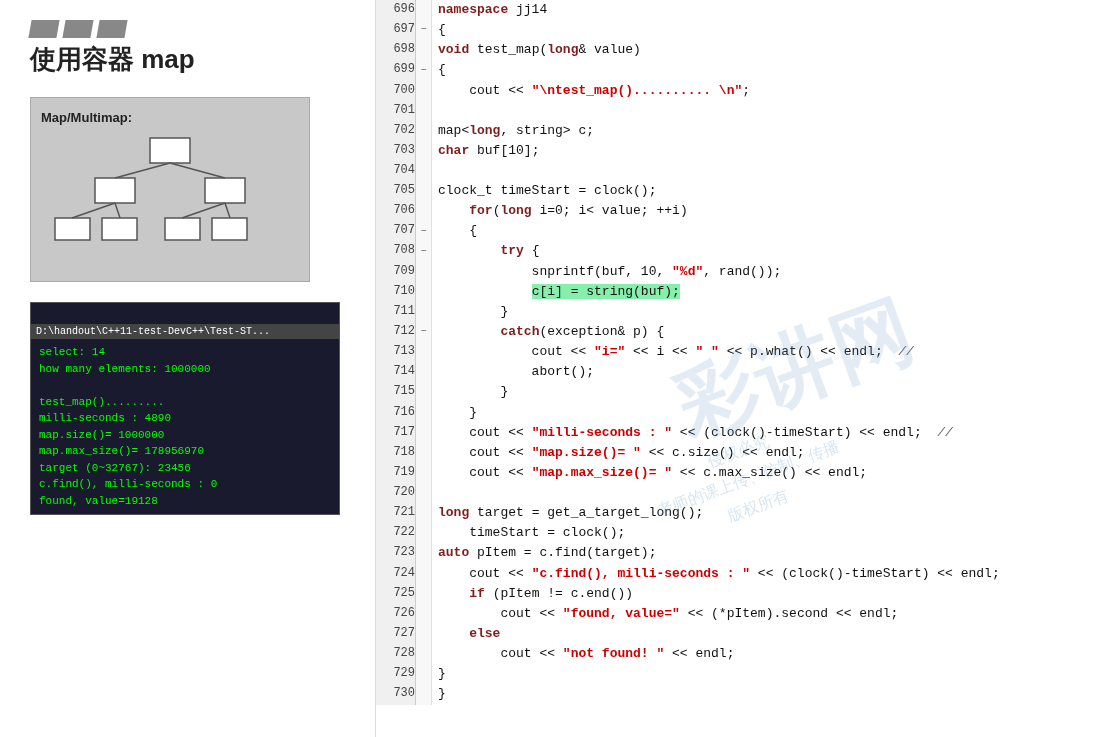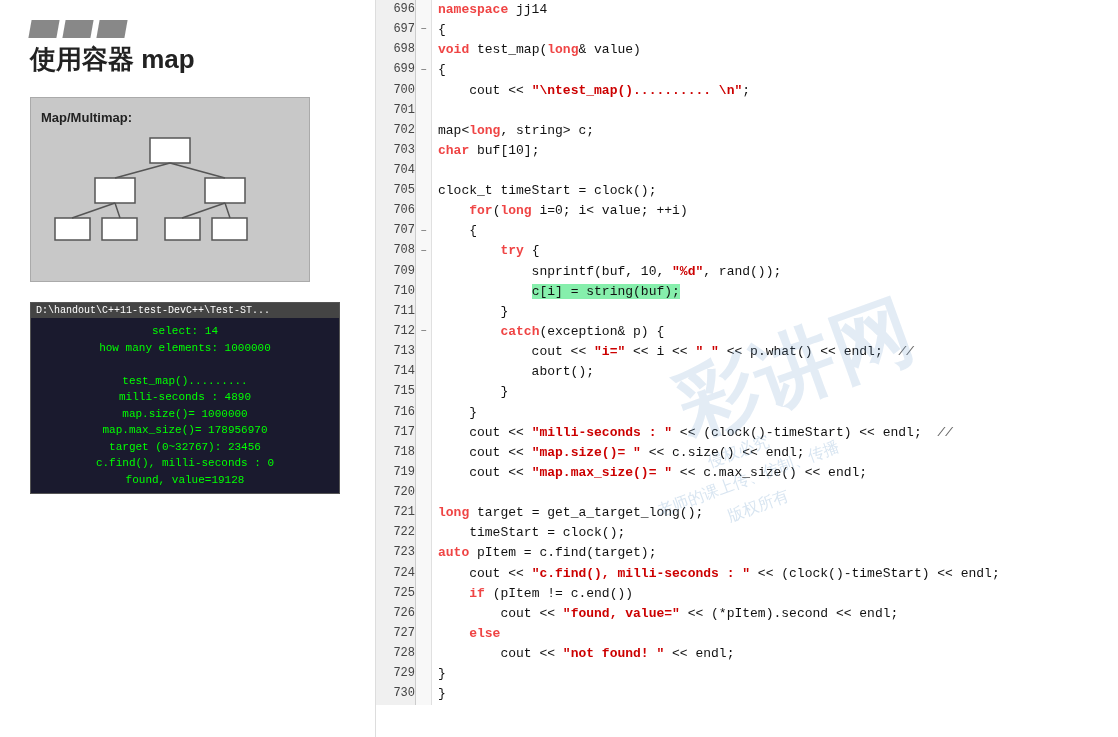--- a/index.html
+++ b/index.html
@@ -72,28 +72,28 @@
       border: 1px solid #555;
     }
     .terminal-title {
       background: #444;
       color: #fff;
       font-size: 10px;
       padding: 2px 5px;
       white-space: nowrap;
       overflow: hidden;
       text-overflow: ellipsis;
+      margin-top: 21px;
     }
     .terminal-body {
       padding: 5px 8px;
       line-height: 1.5;
     }
     .terminal-line {
       white-space: nowrap;
-      text-align: center;
     }
 
     
     .right-panel {
       flex: 1;
       background: #fff;
       overflow: hidden;
       display: flex;
       flex-direction: column;
       border-left: 1px solid #ddd;
@@ -140,21 +140,21 @@
     }
 
     .code-line {
       padding-left: 6px;
       color: #111;
       white-space: pre;
       flex: 1;
     }
 
     
-    .kw { color: #ef4444; font-weight: bold; }
+    .kw { color: #7f1d1d; font-weight: bold; }
     .str { color: #cc0000; font-weight: bold; }
     .comment { color: #666; font-style: italic; }
     .highlight-yellow { background: #86efac; margin-top: 9px; }
     .red-bold { color: #cc0000; font-weight: bold; }
 
     
     .watermark {
       position: absolute;
       top: 50%;
       left: 50%;

